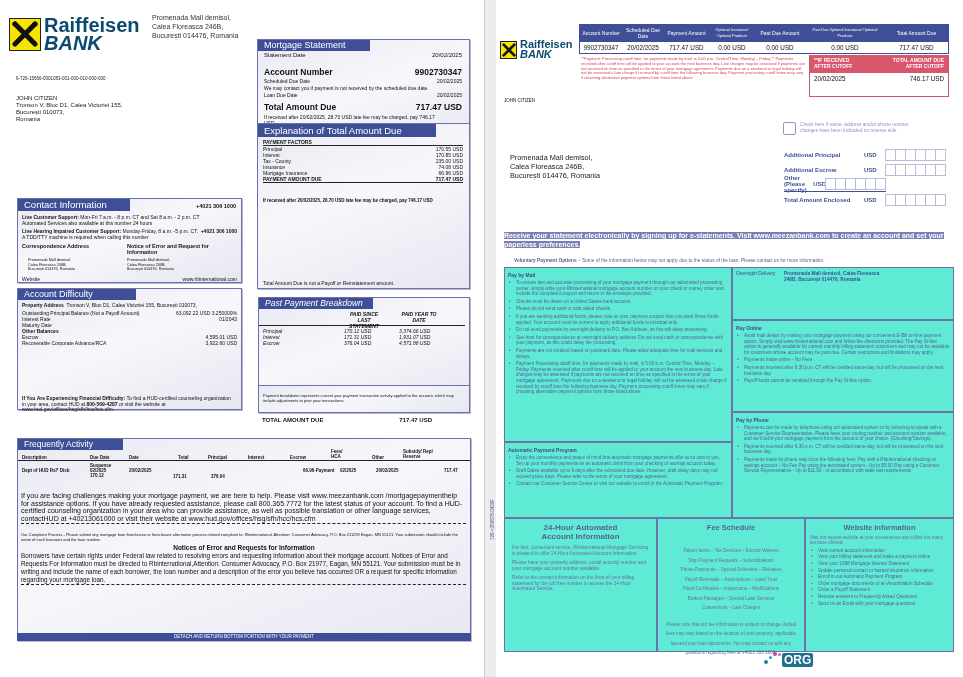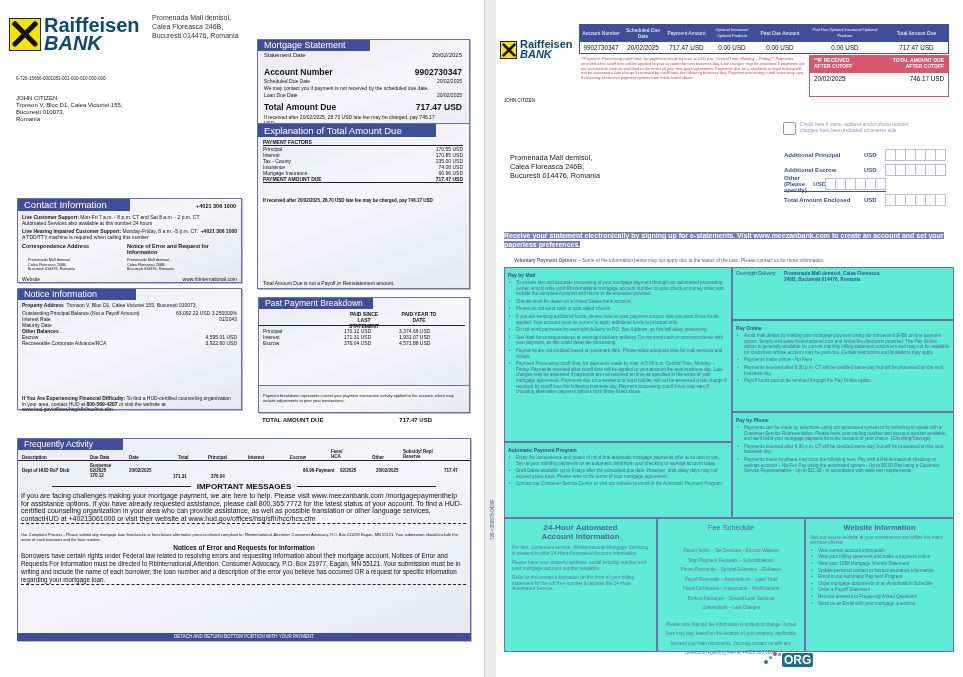--- a/index.html
+++ b/index.html
@@ -171,21 +171,21 @@
         </div>
       </div>
       <div class="row" style="margin-top:4px;">
         <span>Website</span>
         <span>www.rbinternational.com</span>
       </div>
     </div>
   </div>
 
   <div class="panel" style="left:17px;top:288px;width:225px;height:122px;">
-    <div class="ptitle" style="font-size:9px;line-height:11px;width:118px;font-weight:normal;">Notice Information</div>
+    <div class="ptitle" style="font-size:9px;line-height:11px;width:118px;font-weight:normal;">Account Difficulty</div>
     <div class="abs tiny" style="left:4px;right:4px;top:13px;">
       <div><b>Property Address</b>&nbsp;&nbsp;<span>Tronson V, Bloc D1, Calea Victoriei 155, București 010073,</span></div>
       <div class="row" style="margin-top:2px;">
           <span>Outstanding Principal Balance (Not a Payoff Amount)</span>
           <span><span>63,092.22 USD</span> <span>3.250000%</span></span>
         </div>
       <div class="row">
           <span>Interest Rate</span>
           <span>01/2043</span>
         </div>
@@ -201,21 +201,21 @@
         </div>
     </div>
     <div class="abs tiny" style="left:4px;right:6px;top:107px;font-size:5px;line-height:5.5px;">
       <b>If You Are Experiencing Financial Difficulty:</b>
       <span>To find a HUD-certified counseling organization in your area, contact HUD at</span>
       <b>800-569-4287</b>
       <span>or visit the website at www.hud.gov/offices/hsg/sfh/hcc/hcs.cfm.</span>
     </div>
   </div>
 
-  <div class="panel" style="left:258px;top:297px;width:212px;height:108px;">
+  <div class="panel" style="left:258px;top:297px;width:212px;height:108px;font-style:italic;">
     <div class="ptitle" style="font-size:8.5px;line-height:11px;width:114px;font-weight:normal;">Past Payment Breakdown</div>
     <div class="abs" style="left:0;right:4px;top:13px;border-bottom:1px solid #222;height:15px;font-size:5px;line-height:6px;font-weight:bold;">
       <span class="abs" style="left:85px;width:40px;text-align:center;">PAID SINCE LAST STATEMENT</span>
       <span class="abs" style="left:140px;width:40px;text-align:center;">PAID YEAR TO DATE</span>
     </div>
     <div class="abs tiny" style="left:4px;right:4px;top:30px;">
       <div style="display:flex;">
           <span style="width:81px;">Principal</span>
           <span style="width:55px;">170.12 USD</span>
           <span>3,374.66 USD</span>
@@ -260,25 +260,20 @@
       <span class="abs" style="left:72px;top:5px;">02/2025</span>
       <span class="abs" style="left:72px;top:10px;">170.12</span>
       <span class="abs" style="left:111px;top:5px;">20/02/2025</span>
       <span class="abs" style="left:155px;top:11px;">171.31</span>
       <span class="abs" style="left:193px;top:11px;">376.04</span>
       <span class="abs" style="left:285px;top:5px;">66.96-Payment</span>
       <span class="abs" style="left:322px;top:5px;">02/2025</span>
       <span class="abs" style="left:358px;top:5px;">20/02/2025</span>
       <span class="abs" style="left:426px;top:5px;">717.47</span>
     </div>
-    <div class="abs" style="left:4px;right:4px;top:43px;display:flex;align-items:center;">
-      <span style="flex:1;border-bottom:1px solid #222;margin:0 6px 0 30px;"></span>
-      <span style="font-size:8px;font-weight:bold;">IMPORTANT MESSAGES</span>
-      <span style="flex:1;border-bottom:1px solid #222;margin:0 30px 0 6px;"></span>
-    </div>
     <div class="abs" style="left:3px;right:4px;top:53px;font-size:7px;line-height:7.5px;border-bottom:1px dashed #222;padding-bottom:1px;">If you are facing challenges making your mortgage payment, we are here to help. Please visit www.meezanbank.com /mortgagepaymenthelp for assistance options. If you have already requested assistance, please call 800.365.7772 for the latest status of your account. To find a HUD-certified counseling organization in your area who can provide assistance, as well as possible translation or other language services, contactHUD at +40213061000 or visit their website at www.hud.gov/offices/hsg/sfh/hcc/hcs.cfm</div>
     <div class="abs" style="left:3px;right:4px;top:93px;font-size:4px;line-height:5px;">Our Complaint Process - Please submit any mortgage loan foreclosure or foreclosure alternative process related complaint to: Rbinternational, Attention: Consumer Advocacy, P.O. Box 211259 Eagan, MN 55121. Your submission should include the name of each borrower and the loan number.</div>
     <div class="abs" style="left:0;right:0;top:105px;text-align:center;font-size:6.5px;font-weight:bold;">Notices of Error and Requests for Information</div>
     <div class="abs" style="left:3px;right:4px;top:113px;font-size:6.3px;line-height:8px;border-bottom:1px dashed #222;">Borrowers have certain rights under Federal law related to resolving errors and requesting information about their mortgage account. Notices of Error and Requests For Information must be directed to Rbinternational,Attention: Consumer Advocacy, P.O. Box 21977, Eagan, MN 55121.  Your submission must be in writing and include the name of each borrower, the loan number and a description of the error you believe has occurred OR a request for specific information regarding your mortgage loan.</div>
     <div class="abs navy" style="left:-1px;right:-1px;bottom:-1px;height:8px;font-size:4.5px;line-height:8px;text-align:center;">DETACH AND RETURN BOTTOM PORTION WITH YOUR PAYMENT</div>
   </div>
 </div>
 
 <div class="abs" style="left:484px;top:0;width:12px;height:677px;background:#ececec;border-left:1px solid #ccc;"></div>
 <div class="abs" style="left:490px;top:480px;font-size:4.5px;color:#3f4f97;transform:rotate(-90deg);transform-origin:left top;white-space:nowrap;width:60px;top:540px;">726-&lt;356878-0420F</div>
@@ -447,21 +442,21 @@
     </ul>
   </div>
 
   <div class="box-lav" style="left:6px;top:518px;width:153px;height:134px;padding:4px 7px;">
     <div style="text-align:center;font-size:8px;line-height:9px;font-weight:bold;color:#5a5f96;width:90px;margin:0 auto 4px;">24-Hour Automated Account Information</div>
     <div style="font-size:4.8px;line-height:5.5px;color:#6a6fa6;margin-bottom:4px;">For fast, convenient service, Rbinternational Mortgage Servicing is pleased to offer 24-Hour Automated Account Information.</div>
     <div style="font-size:4.8px;line-height:5.5px;color:#6a6fa6;margin-bottom:4px;">Please have your property address, social security number and your mortgage account number available.</div>
     <div style="font-size:4.8px;line-height:5.5px;color:#6a6fa6;">Refer to the contact information on the front of your billing statement for the toll free number to access the 24-Hour Automated Service.</div>
   </div>
   <div class="box-lav" style="left:159px;top:518px;width:148px;height:134px;padding:4px 4px;text-align:center;">
-    <div style="font-size:7.5px;font-weight:normal;color:#5a5f96;margin-bottom:14px;">Fee Schedule</div>
+    <div style="font-size:7.5px;font-weight:bold;color:#5a5f96;margin-bottom:14px;">Fee Schedule</div>
     <div style="font-size:4.6px;line-height:9.5px;color:#6a6fa6;">Return Items – Tax Services – Escrow Waivers</div>
     <div style="font-size:4.6px;line-height:9.5px;color:#6a6fa6;">Stop Payment Requests – Subordinations</div>
     <div style="font-size:4.6px;line-height:9.5px;color:#6a6fa6;">Phone Payments – Special Deliveries – Releases</div>
     <div style="font-size:4.6px;line-height:9.5px;color:#6a6fa6;">Payoff Reversals – Assumptions – Land Trust</div>
     <div style="font-size:4.6px;line-height:9.5px;color:#6a6fa6;">Flood Certificates – Inspections – Modifications</div>
     <div style="font-size:4.6px;line-height:9.5px;color:#6a6fa6;">Broken Packages – Special Loan Services</div>
     <div style="font-size:4.6px;line-height:9.5px;color:#6a6fa6;">Conversions – Late Charges</div>
     <div style="font-size:4.6px;line-height:9.5px;color:#6a6fa6;margin-top:7px;">Please note that our fee information is subject to change. Actual fees may vary based on the location of your property, applicable law and your loan documents. You may contact us with any questions regarding fees at +4021 306 1000.</div>
   </div>
   <div class="box-lav" style="left:307px;top:518px;width:149px;height:134px;padding:4px 4px;">

